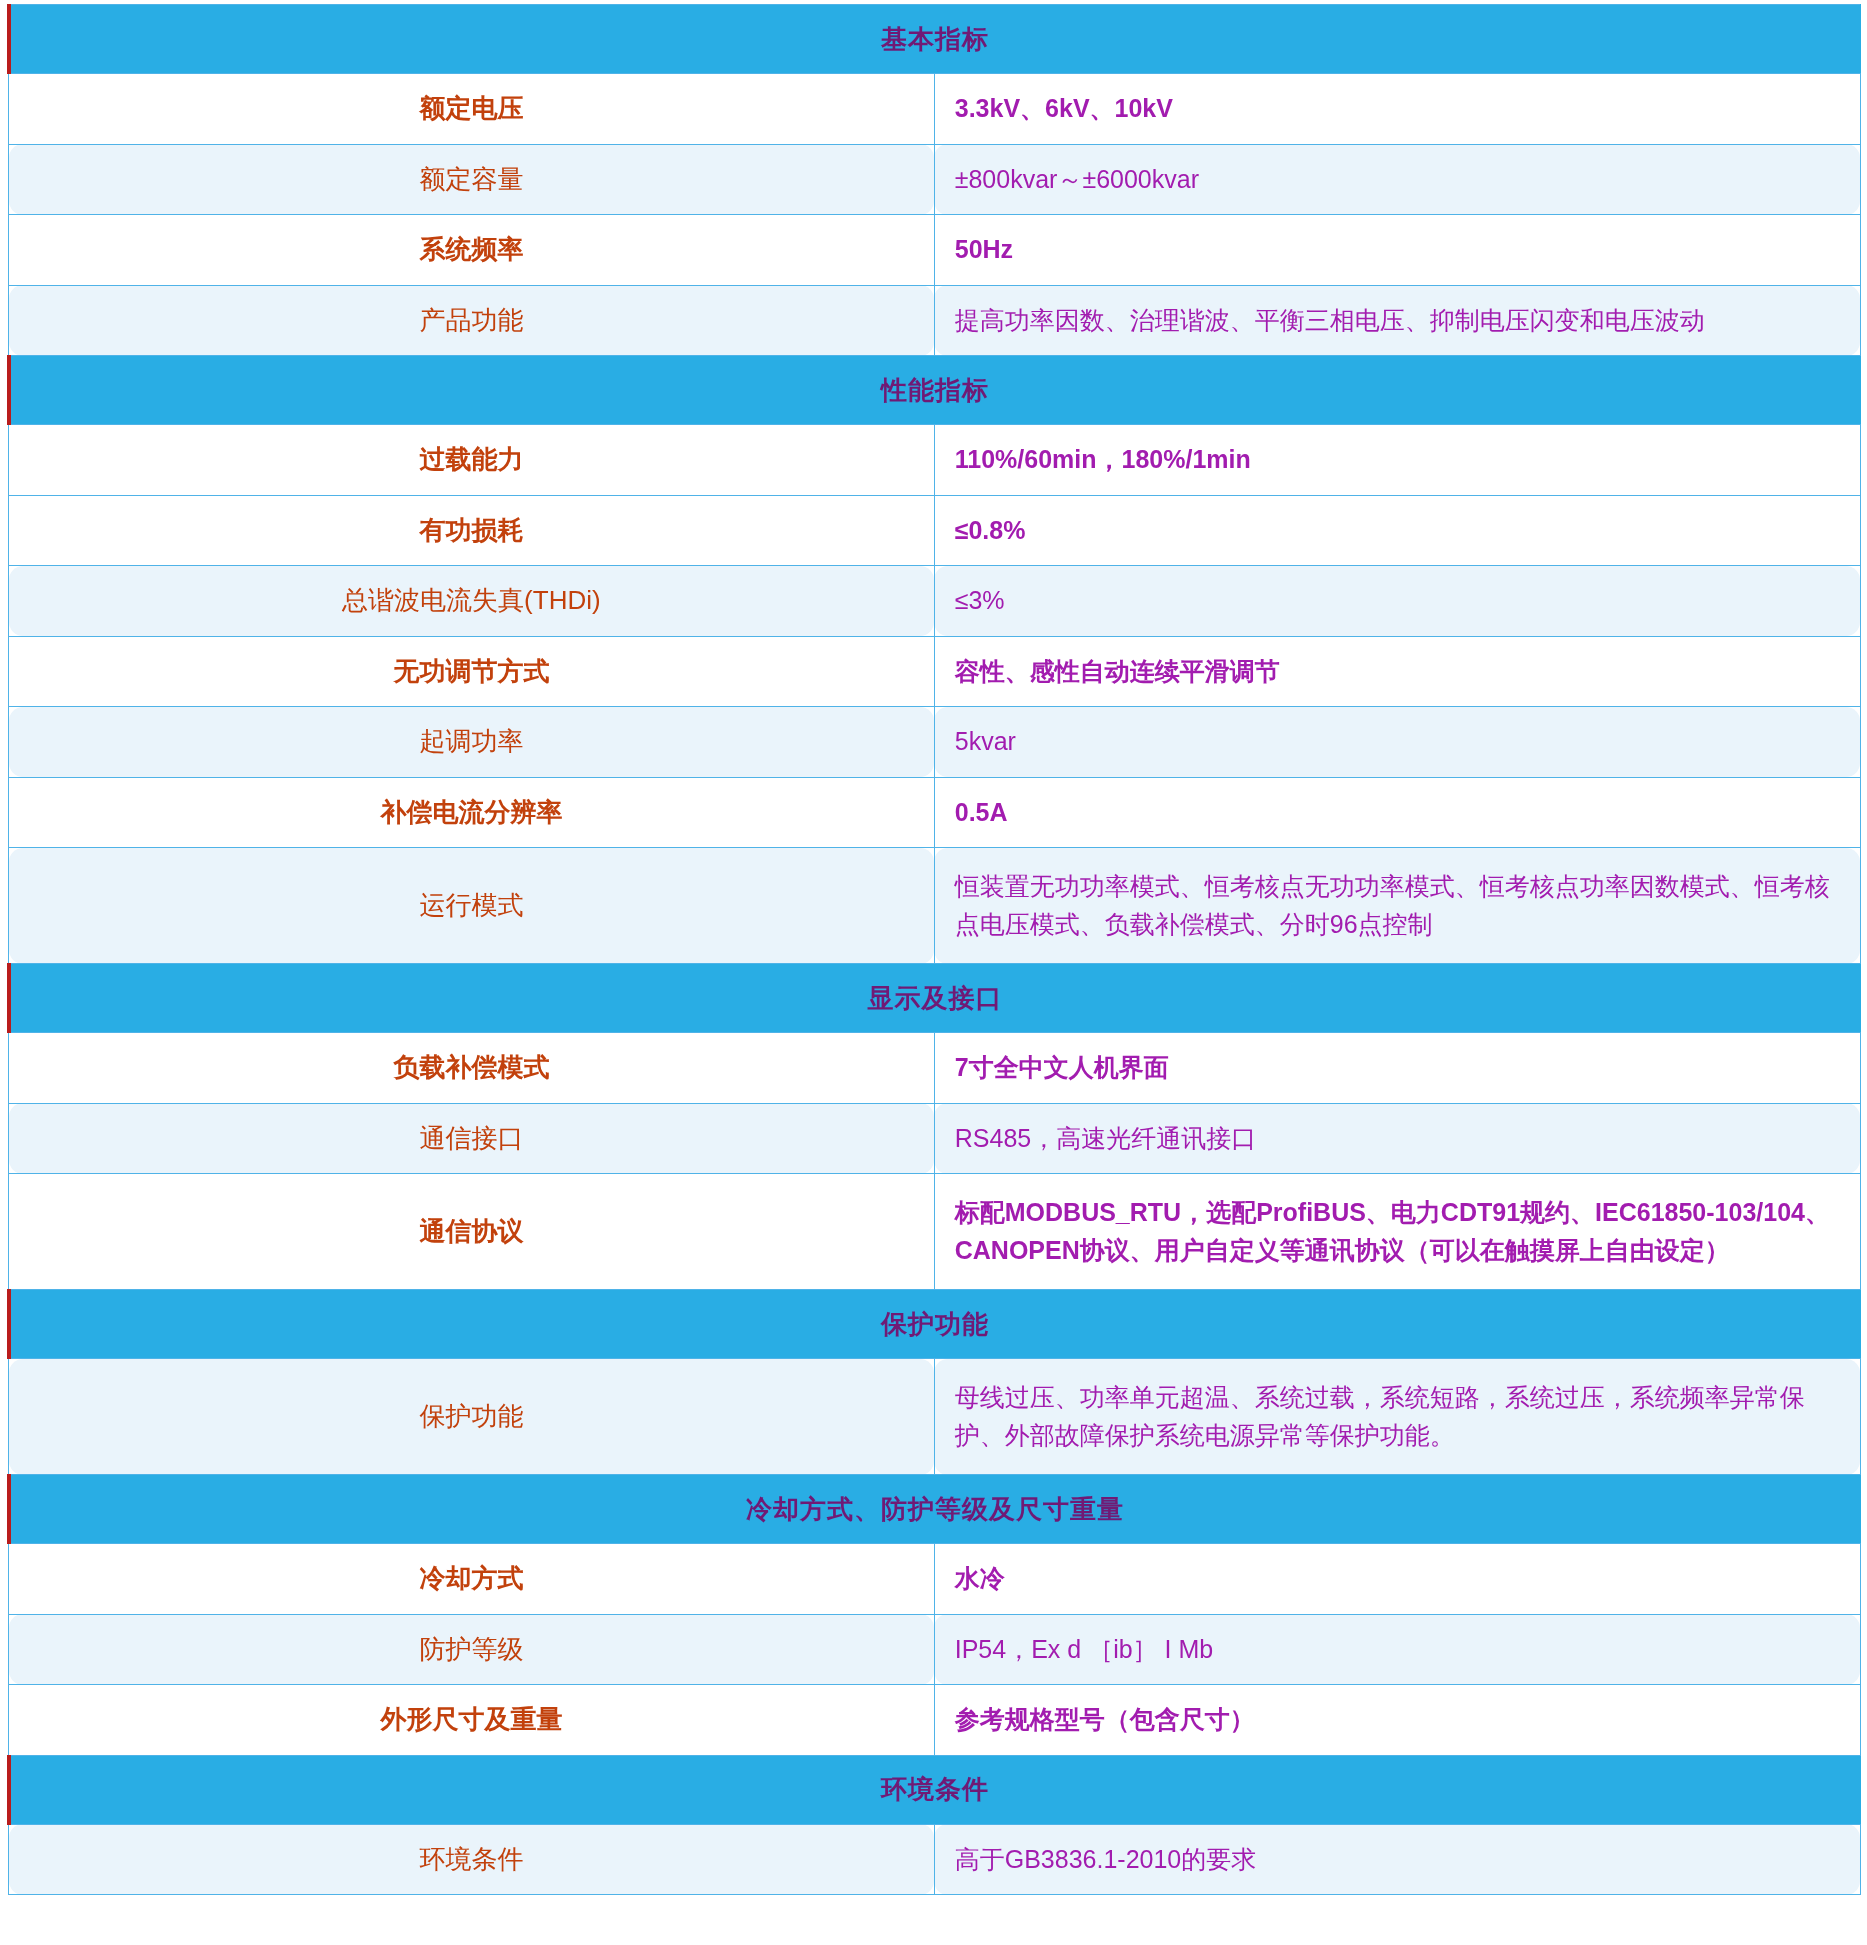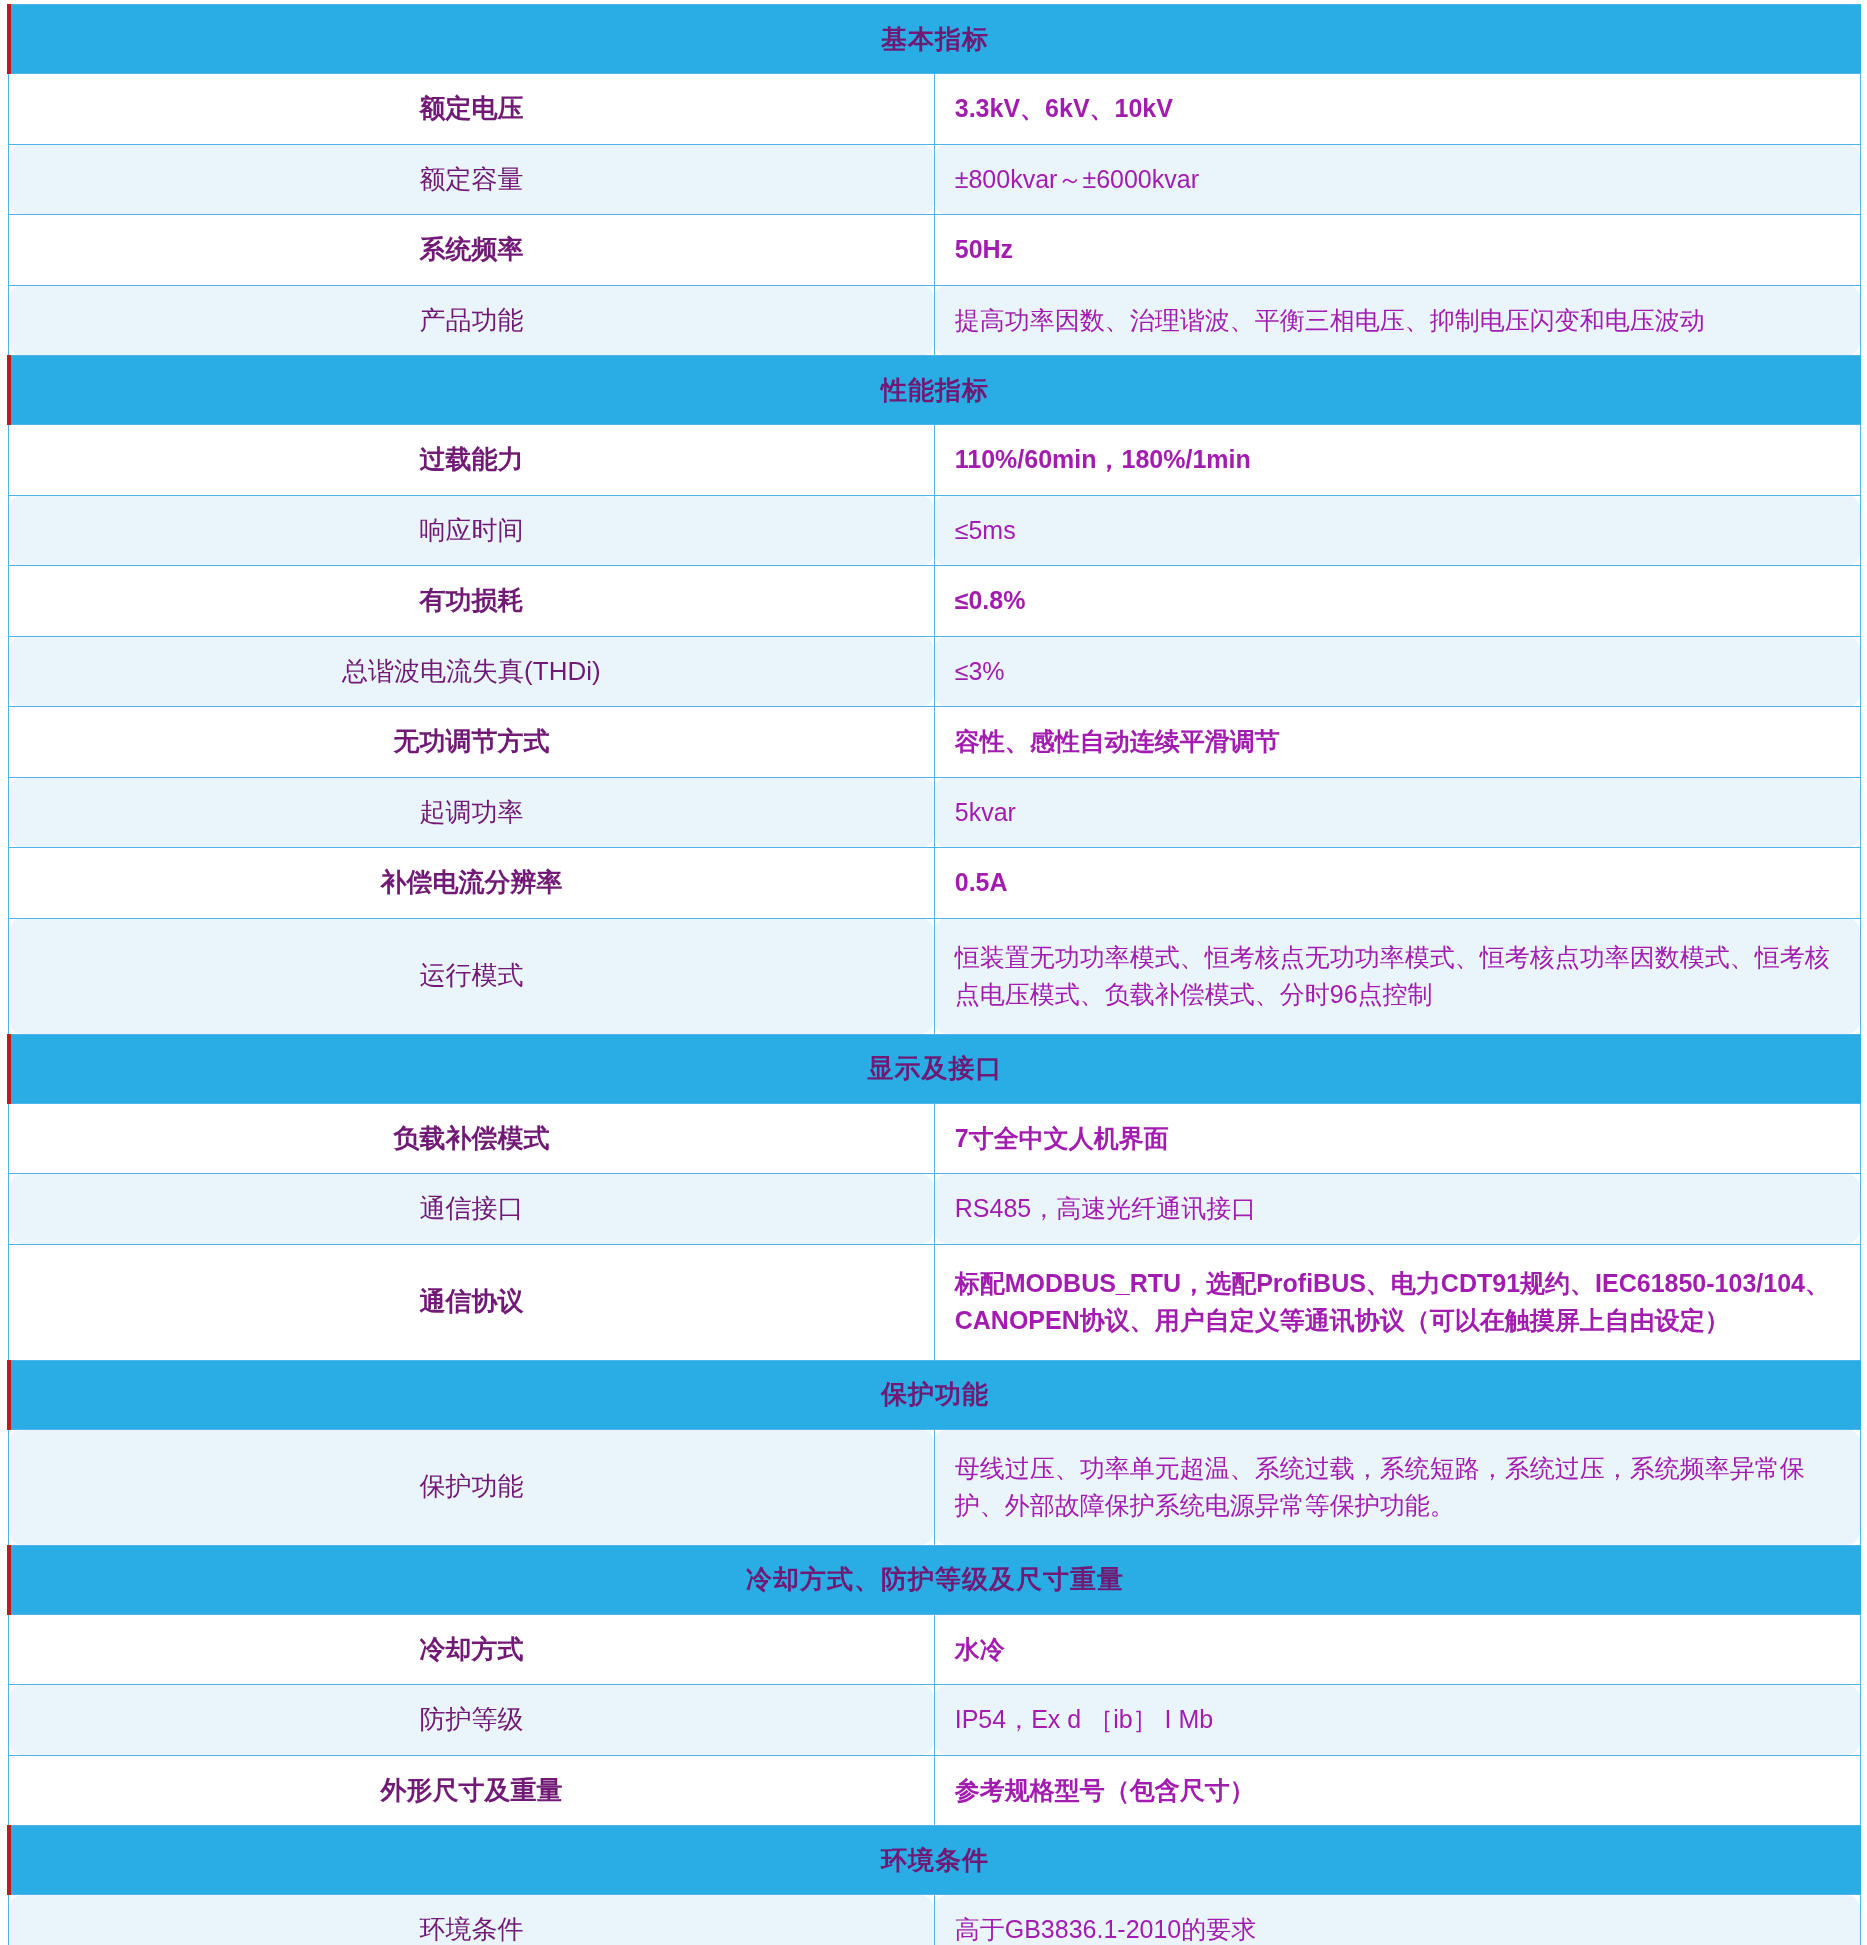--- a/index.html
+++ b/index.html
@@ -34,21 +34,21 @@
     height: 56px;
     padding: 6px 0;
     border-left: 4px solid #b91c1c;
     border-right: 1px solid #29ade4;
   }
   
   td.label {
     width: 508px;
     text-align: center;
     font-size: 26px;
-    color: #701a75;
+    color: #c2410c;
     padding: 16px 10px;
     line-height: 1.35;
   }
   td.value {
     font-size: 25px;
     color: #a21caf;
     padding: 16px 20px;
     line-height: 1.5;
     text-align: left;
   }
@@ -93,24 +93,20 @@
       <tr class="light-row">
         <td class="label">产品功能</td>
         <td class="value">提高功率因数、治理谐波、平衡三相电压、抑制电压闪变和电压波动</td>
       </tr>
       <tr class="section-row">
         <td colspan="2">性能指标</td>
       </tr>
       <tr class="bold-row">
         <td class="label">过载能力</td>
         <td class="value">110%/60min，180%/1min</td>
-      </tr>
-      <tr class="light-row">
-        <td class="label">响应时间</td>
-        <td class="value">≤5ms</td>
       </tr>
       <tr class="bold-row">
         <td class="label">有功损耗</td>
         <td class="value">≤0.8%</td>
       </tr>
       <tr class="light-row">
         <td class="label">总谐波电流失真(THDi)</td>
         <td class="value">≤3%</td>
       </tr>
       <tr class="bold-row">

